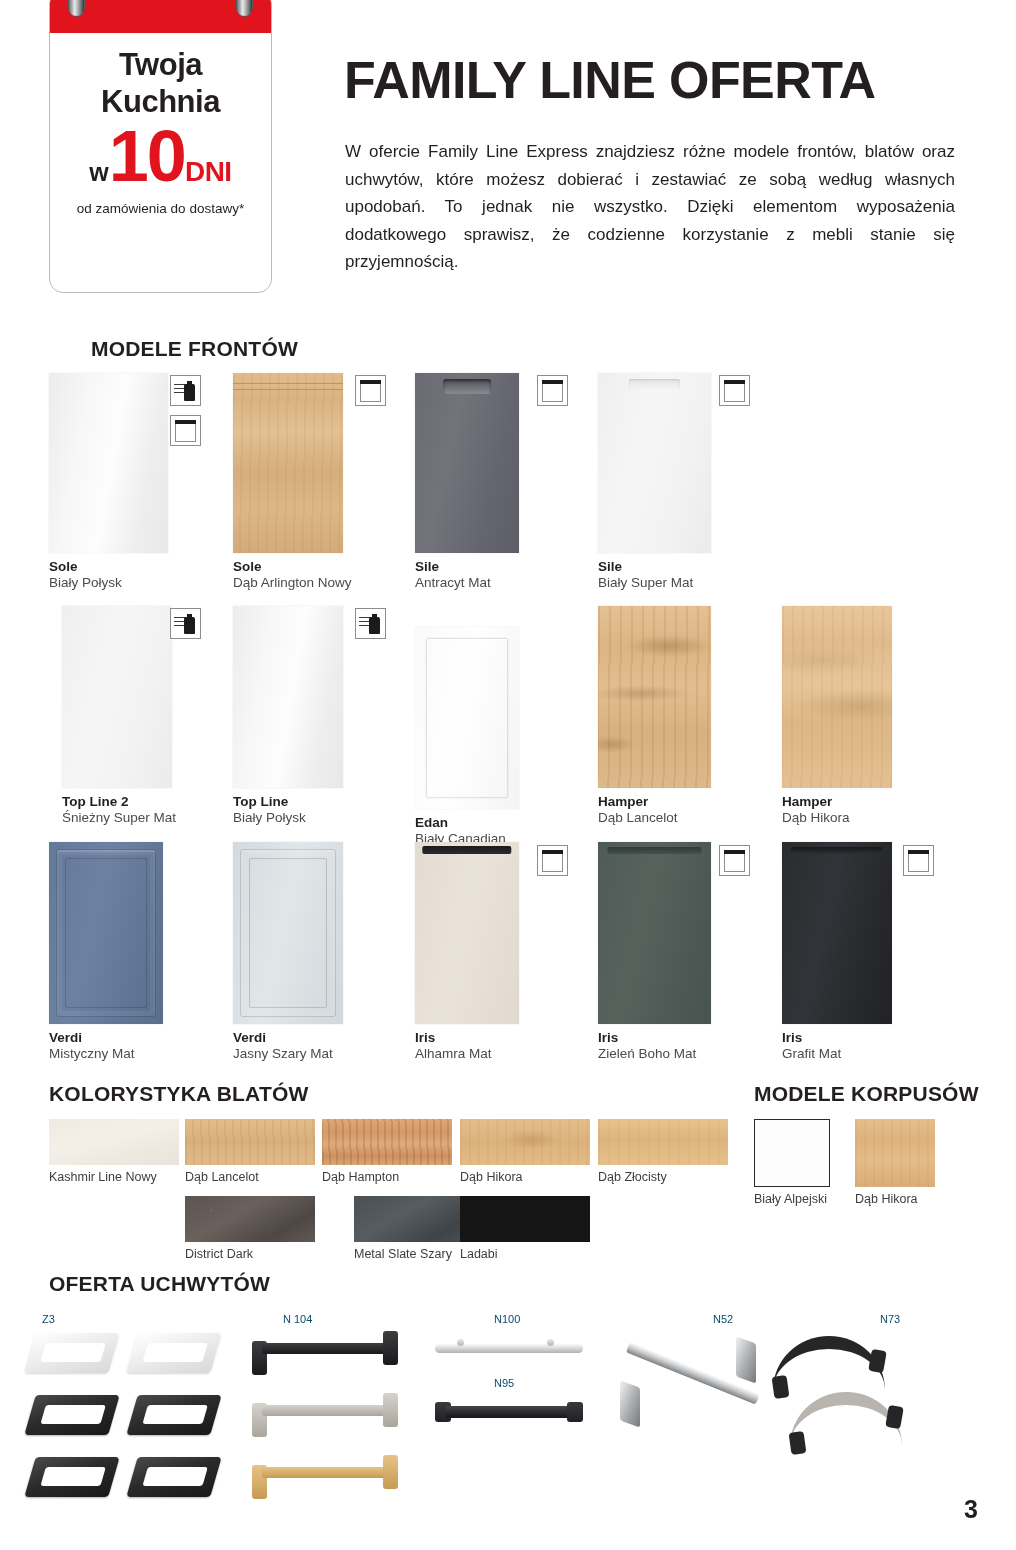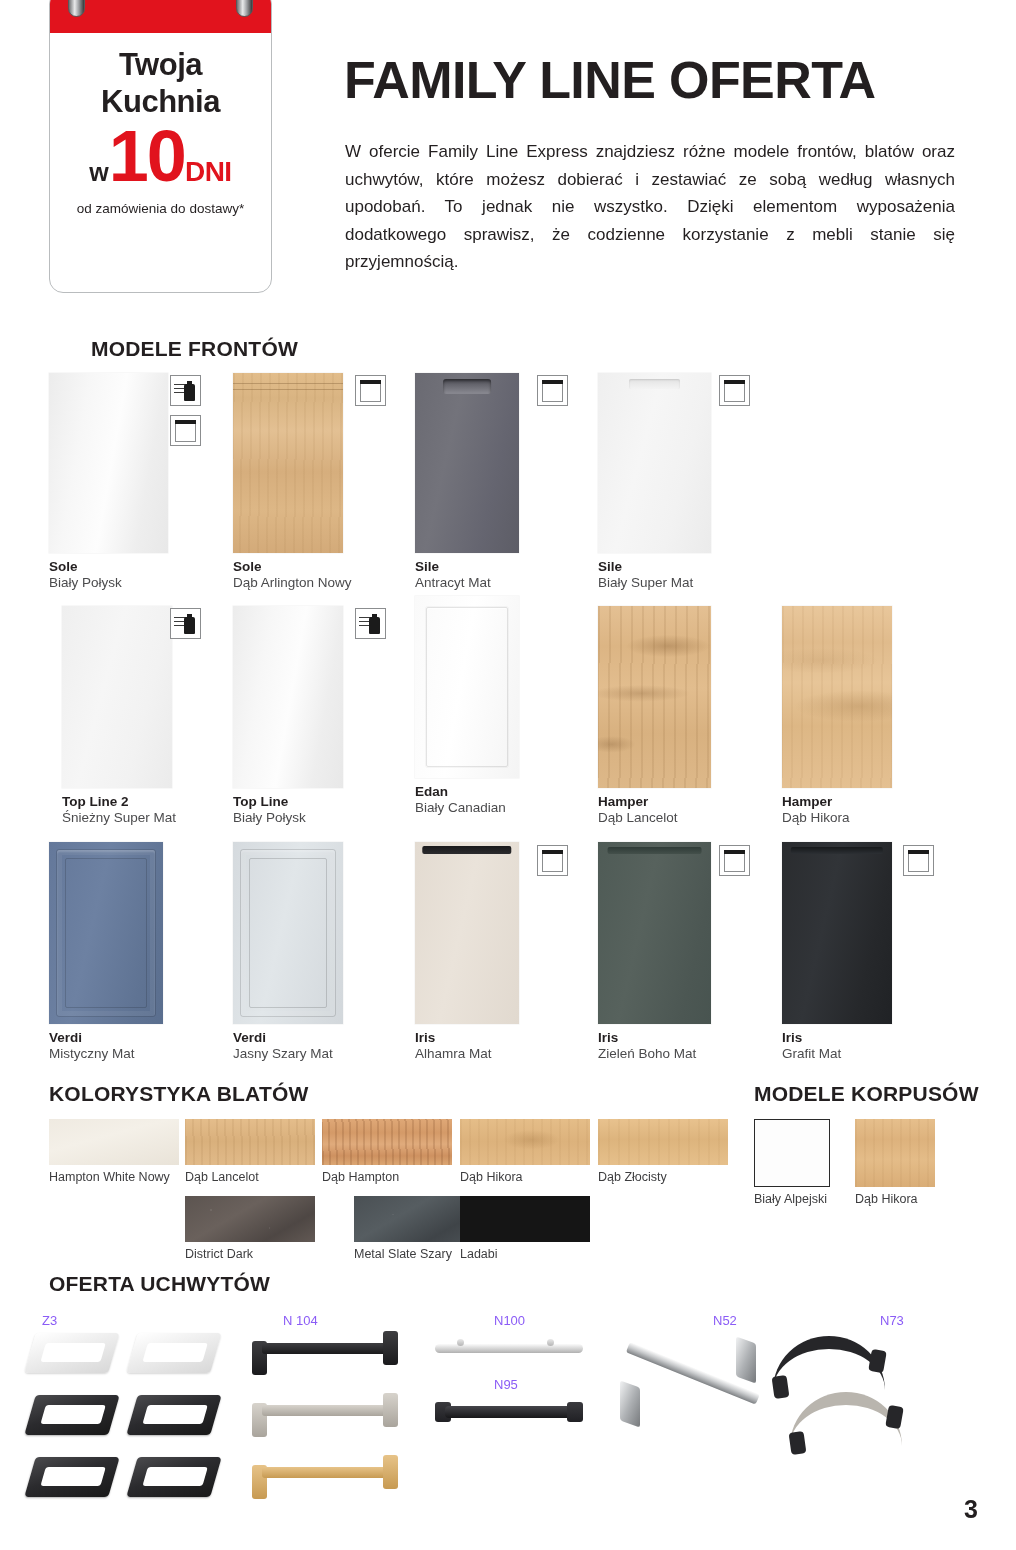--- a/index.html
+++ b/index.html
@@ -185,21 +185,21 @@
   }
   .t-ladabi { background: #151515; }
   .k-bialy { background: #fdfdfd; border: 1px solid #2a2a2a; }
   .k-hikora {
     background:
       repeating-linear-gradient(90deg, rgba(150,105,55,.07) 0 2px, rgba(0,0,0,0) 2px 9px),
       linear-gradient(180deg,#e6bf8c 0%,#ddb27d 30%,#e4bc88 60%,#d9ad77 100%);
   }
 
   
-  .handle-label { position: absolute; font-size: 13px; color: #8b5cf6; }
+  .handle-label { position: absolute; font-size: 11px; color: #0c4a6e; }
   .hgrp { position: absolute; }
 
   .z3 { position: absolute; width: 84px; height: 40px; }
   .z3 .ring {
     position: absolute; inset: 0;
     border-radius: 4px;
     transform: skewX(-16deg);
   }
   .z3 .ring-in {
     position: absolute; left: 13px; right: 11px; top: 10px; bottom: 11px;
@@ -355,21 +355,21 @@
     <div class="f-desc">Biały Połysk</div>
   </div>
   <div class="badge" style="left:355px; top:608px;">
     <div class="bdg-spray-line" style="left:3px;top:8px;width:13px;"></div>
     <div class="bdg-spray-line" style="left:3px;top:12px;width:11px;"></div>
     <div class="bdg-spray-line" style="left:3px;top:16px;width:13px;"></div>
     <div class="bdg-spray-nozzle"></div>
     <div class="bdg-spray-can"></div>
   </div>
 
-  <div class="front" style="left:415px; top:596px;">
+  <div class="front" style="left:415px; top:627px;">
     <div class="door d-white-flat" style="width:104px;height:182px;">
       <div class="panel-frame"></div>
     </div>
     <div class="f-name">Edan</div>
     <div class="f-desc">Biały Canadian</div>
   </div>
 
   <div class="front" style="left:598px; top:606px;">
     <div class="door d-oak-lancelot" style="width:113px;height:182px;"></div>
     <div class="f-name">Hamper</div>
@@ -433,21 +433,21 @@
   </div>
   <div class="badge" style="left:903px; top:845px;">
     <div class="bdg-profile-top"></div>
       <div class="bdg-profile-box"></div>
   </div>
 
   <div class="sec-h" id="h-tops">KOLORYSTYKA BLATÓW</div>
 
   <div class="sw" style="left:49px; top:1119px;">
     <div class="sw-box t-kashmir" style="width:130px;height:46px;"></div>
-    <div class="sw-label">Hampton White Nowy</div>
+    <div class="sw-label">Kashmir Line Nowy</div>
   </div>
   <div class="sw" style="left:185px; top:1119px;">
     <div class="sw-box t-lancelot" style="width:130px;height:46px;"></div>
     <div class="sw-label">Dąb Lancelot</div>
   </div>
   <div class="sw" style="left:322px; top:1119px;">
     <div class="sw-box t-hampton" style="width:130px;height:46px;"></div>
     <div class="sw-label">Dąb Hampton</div>
   </div>
   <div class="sw" style="left:460px; top:1119px;">

